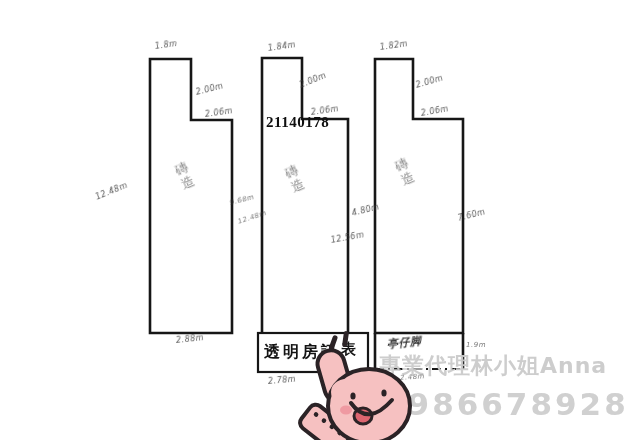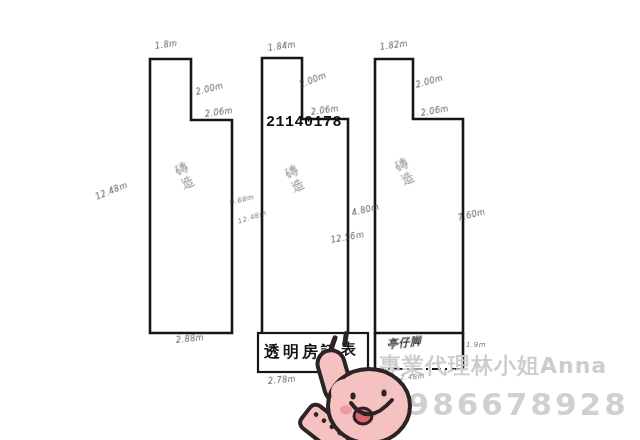--- a/index.html
+++ b/index.html
@@ -19,21 +19,21 @@
   .dim.big{font-size:11px;font-weight:600;color:#2a2a2a;opacity:.95;}
   
   .interior{
     position:absolute;width:15px;font-size:13px;line-height:15px;
     color:#1d1d1d;opacity:.55;filter:blur(.35px);
     transform:rotate(-24deg);font-family:"DejaVu Serif",serif;
     word-break:break-all;
   }
   
   .case-line{
-    position:absolute;font-family:Liberation Mono, monospace;font-weight:700;
+    position:absolute;font-family:Liberation Serif, serif;font-weight:700;
     font-size:15px;color:#0f0f0f;letter-spacing:.5px;white-space:nowrap;
   }
   
   .stamp-text{
     position:absolute;font-family:"DejaVu Serif",serif;font-weight:700;
     color:#141414;white-space:nowrap;
   }
   
   .wm{
     position:absolute;color:#cbcbcb;font-weight:700;white-space:nowrap;

